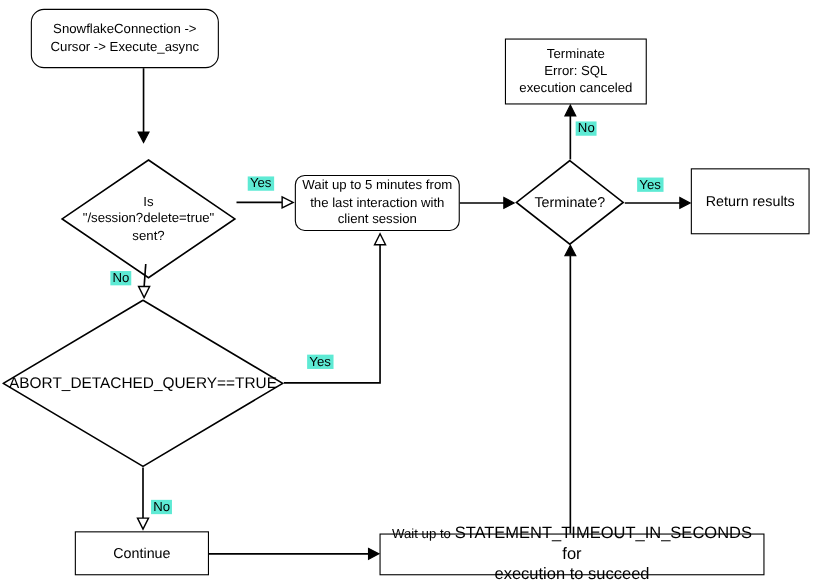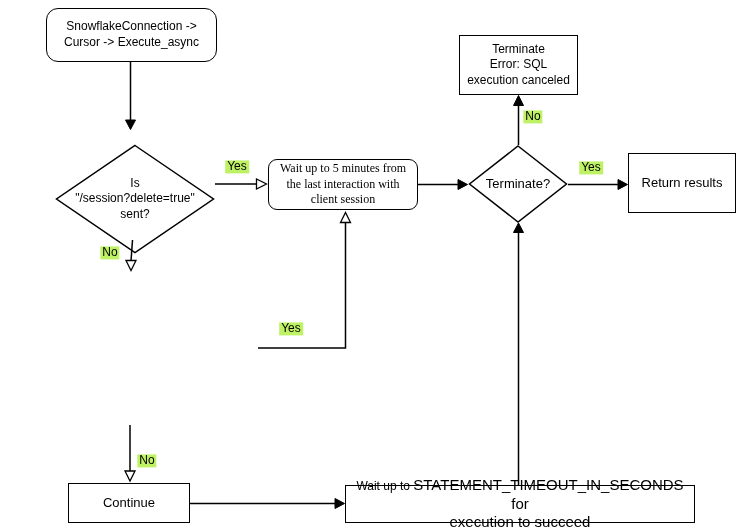--- a/index.html
+++ b/index.html
@@ -6,30 +6,30 @@
   #canvas{
     position:relative;width:754px;height:529px;background:#ffffff;
     font-family:"Liberation Sans",sans-serif;color:#000;overflow:hidden;
   }
   .node{
     position:absolute;background:#ffffff;border:1.5px solid #000;
     display:flex;align-items:center;justify-content:center;text-align:center;
     font-size:12px;line-height:1.3;box-sizing:border-box;z-index:2;white-space:pre-line;
   }
   .rounded{border-radius:12px;}
-  .rounded-sm{border-radius:9px;font-family:Liberation Serif, serif;}
+  .rounded-sm{border-radius:9px;}
   .diamond{position:absolute;z-index:2;}
   .diamond svg{position:absolute;left:0;top:0;display:block;}
   .diamond .dlabel{
     position:absolute;left:0;top:0;right:0;bottom:0;
     display:flex;align-items:center;justify-content:center;text-align:center;
     white-space:pre-line;font-size:12px;line-height:1.3;
   }
   .edge-label{
-    position:absolute;z-index:4;background:#bef264;font-size:12px;
+    position:absolute;z-index:4;background:#5eead4;font-size:12px;
     padding:0 2px;transform:translate(-50%,-50%);line-height:1.1;
   }
   svg.connectors{position:absolute;left:0;top:0;z-index:3;pointer-events:none;}
   .conn{stroke:#000;stroke-width:1.5;fill:none;}
   .ah-filled{fill:#000;stroke:#000;stroke-width:1;}
   .ah-open{fill:#ffffff;stroke:#000;stroke-width:1.3;}
   #timeout-box{font-size:15px;white-space:normal;line-height:1.25;}
   #timeout-box .small{font-size:12px;}
   #succeeded-diamond .dlabel{font-size:13px;}
   #return-box{font-size:13px;}
@@ -67,21 +67,21 @@
     <line class="conn" x1="418" y1="184.5" x2="458.5" y2="184.5"></line>
     <polygon class="ah-filled" points="458,179.5 458,189.5 467.5,184.5"></polygon>
 
     <line class="conn" x1="568" y1="184.5" x2="618.5" y2="184.5"></line>
     <polygon class="ah-filled" points="618,179.5 618,189.5 627.5,184.5"></polygon>
 
     <line class="conn" x1="518.5" y1="145" x2="518.5" y2="105"></line>
     <polygon class="ah-filled" points="513.5,105.5 523.5,105.5 518.5,95.5"></polygon>
   </svg>
 
-  <div class="node rounded" id="start-box" style="left:46px;top:8px;width:171px;height:54px;">SnowflakeConnection -&gt;
+  <div class="node rounded" id="start-box" style="left:28px;top:8px;width:171px;height:54px;">SnowflakeConnection -&gt;
 Cursor -&gt; Execute_async</div>
 
   <div class="diamond" id="session-diamond" style="left:55px;top:144px;width:160px;height:110px;">
     <svg width="160" height="110" viewBox="0 0 160 110">
       <polygon points="80,1.5 158.5,55 80,108.5 1.5,55" fill="#ffffff" stroke="#000000" stroke-width="1.5"></polygon>
     </svg>
     <div class="dlabel">Is
 "/session?delete=true"
 sent?</div>
   </div>
@@ -90,26 +90,32 @@
 the last interaction with
 client session</div>
 
   <div class="diamond" id="succeeded-diamond" style="left:468px;top:145px;width:100px;height:78px;">
     <svg width="100" height="78" viewBox="0 0 100 78">
       <polygon points="50,1 98.5,39 50,77 1.5,39" fill="#ffffff" stroke="#000000" stroke-width="1.5"></polygon>
     </svg>
     <div class="dlabel">Terminate?</div>
   </div>
 
-  <div class="node" id="terminate-box" style="left:459px;top:35px;width:119px;height:60px;">Terminate
+  <div class="node" id="terminate-box" style="left:459px;top:35px;width:129px;height:60px;">Terminate
 Error: SQL
 execution canceled</div>
 
   <div class="node" id="return-box" style="left:628px;top:153px;width:108px;height:60px;">Return results</div>
 
+  <div class="diamond" id="abort-diamond" style="left:2px;top:272px;width:256px;height:153px;">
+    <svg width="256" height="153" viewBox="0 0 256 153">
+      <polygon points="128,1 255,76.5 128,152 1,76.5" fill="#ffffff" stroke="#000000" stroke-width="1.5"></polygon>
+    </svg>
+    <div class="dlabel">ABORT_DETACHED_QUERY==TRUE</div>
+  </div>
 
   <div class="node" id="continue-box" style="left:68px;top:483px;width:122px;height:40px;">Continue</div>
 
   <div class="node" id="timeout-box" style="left:345px;top:485px;width:350px;height:38px;">
     <div>
       <span class="small">Wait up to </span><span>STATEMENT_TIMEOUT_IN_SECONDS for</span><br>
       <span>execution to succeed</span>
     </div>
   </div>
 

